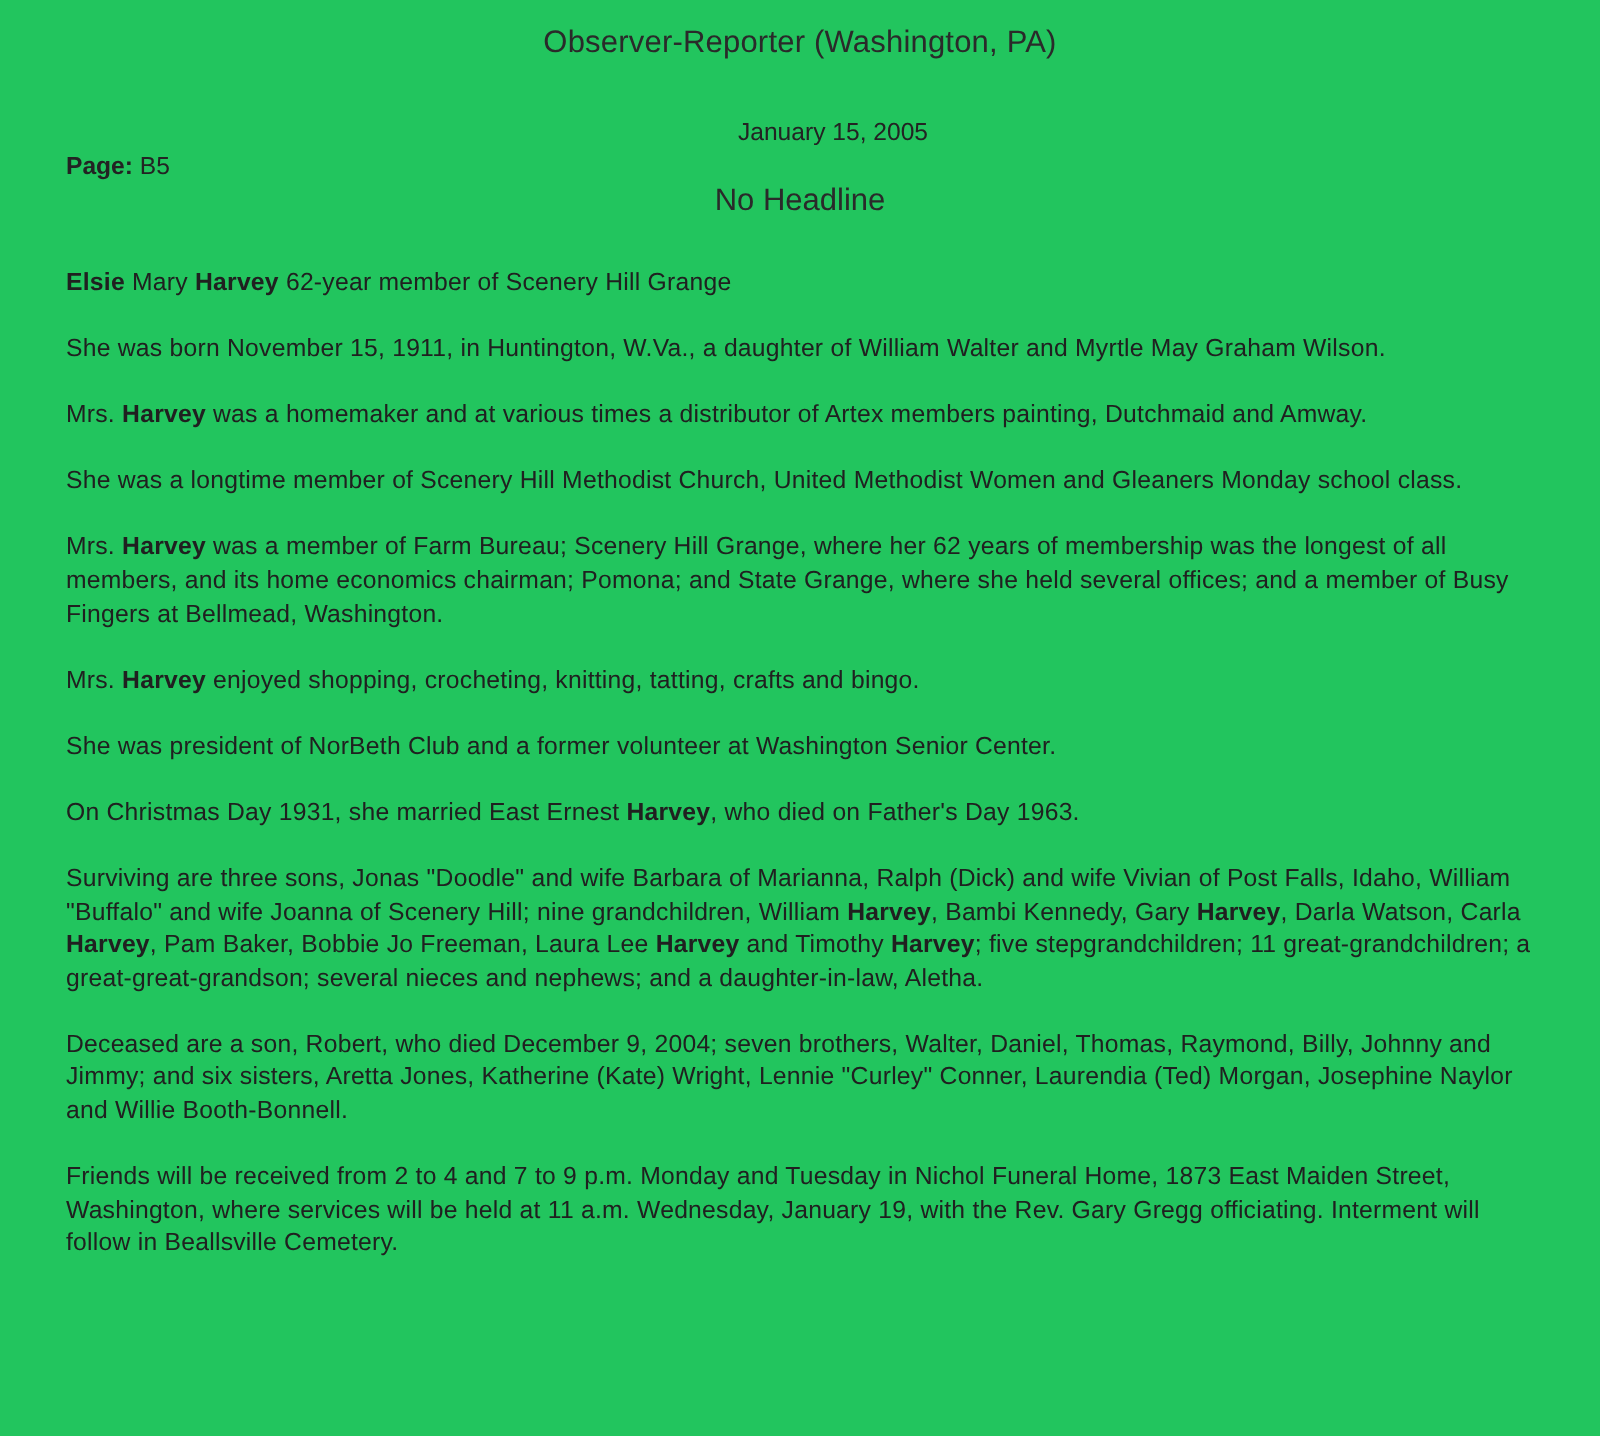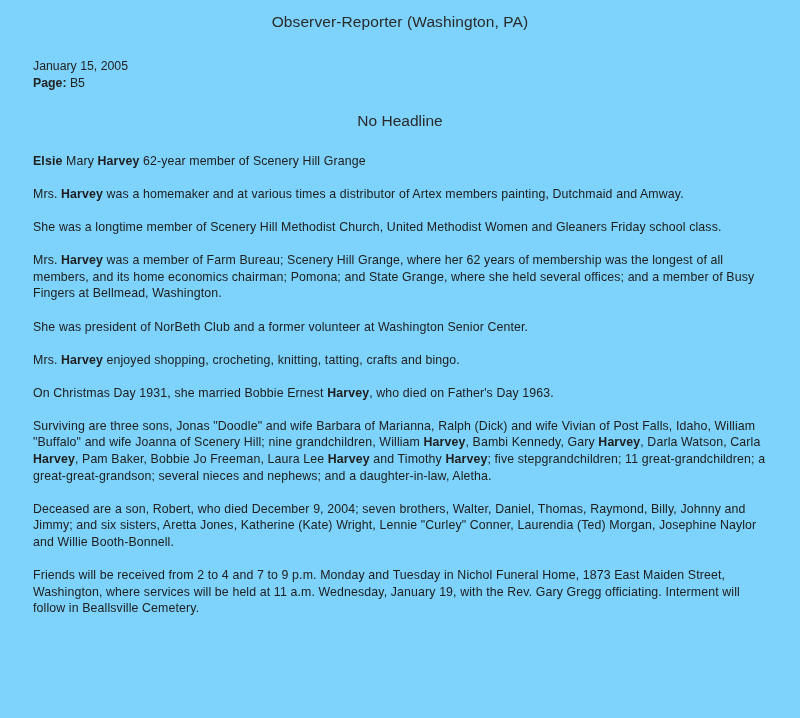--- a/index.html
+++ b/index.html
@@ -14,52 +14,52 @@
     font-family: "Liberation Sans", sans-serif;
     color: #1c1c1c;
     overflow: hidden;
     position: relative;
   }
   .page {
     position: relative;
     width: 800px;
     height: 718px;
     box-sizing: border-box;
-    background: #7dd3fc;
+    background: #22c55e;
   }
   .pub-title {
     text-align: center;
     font-size: 15.5px;
     line-height: 20px;
     color: #2a2a2a;
     padding-top: 12px;
     letter-spacing: 0.1px;
   }
   .meta {
     margin-left: 33px;
     margin-top: 26px;
     font-size: 12.3px;
     line-height: 16.5px;
     color: #232323;
   }
   .meta .meta-date {
     display: block;
+    text-align: center;
   }
   .meta .meta-page-line {
     display: block;
   }
   .meta .meta-page-label {
     font-weight: bold;
   }
   .headline {
     text-align: center;
     font-size: 15.5px;
     line-height: 20px;
     color: #2a2a2a;
-    margin-top: 20px;
   }
   .body-wrap {
     margin-left: 33px;
     margin-right: 34px;
     margin-top: 22px;
   }
   p.para {
     font-size: 12.35px;
     line-height: 16.6px;
     color: #202020;
@@ -86,24 +86,25 @@
     <span class="meta-page-line">
       <span class="meta-page-label">Page:</span>
       <span>B5</span>
     </span>
   </div>
 
   <div class="headline">No Headline</div>
 
   <div class="body-wrap" id="body-wrap">
       <p class="para para-lead"><b>Elsie</b><span> Mary </span><b>Harvey</b><span> 62-year member of Scenery Hill Grange</span></p>
+      <p class="para"><span>She was born November 15, 1911, in Huntington, W.Va., a daughter of William Walter and Myrtle May Graham Wilson.</span></p>
       <p class="para"><span>Mrs. </span><b>Harvey</b><span> was a homemaker and at various times a distributor of Artex members painting, Dutchmaid and Amway.</span></p>
-      <p class="para"><span>She was a longtime member of Scenery Hill Methodist Church, United Methodist Women and Gleaners Friday school class.</span></p>
+      <p class="para"><span>She was a longtime member of Scenery Hill Methodist Church, United Methodist Women and Gleaners Monday school class.</span></p>
       <p class="para"><span>Mrs. </span><b>Harvey</b><span> was a member of Farm Bureau; Scenery Hill Grange, where her 62 years of membership was the longest of all members, and its home economics chairman; Pomona; and State Grange, where she held several offices; and a member of Busy Fingers at Bellmead, Washington.</span></p>
+      <p class="para"><span>Mrs. </span><b>Harvey</b><span> enjoyed shopping, crocheting, knitting, tatting, crafts and bingo.</span></p>
       <p class="para"><span>She was president of NorBeth Club and a former volunteer at Washington Senior Center.</span></p>
-      <p class="para"><span>Mrs. </span><b>Harvey</b><span> enjoyed shopping, crocheting, knitting, tatting, crafts and bingo.</span></p>
-      <p class="para"><span>On Christmas Day 1931, she married Bobbie Ernest </span><b>Harvey</b><span>, who died on Father's Day 1963.</span></p>
+      <p class="para"><span>On Christmas Day 1931, she married East Ernest </span><b>Harvey</b><span>, who died on Father's Day 1963.</span></p>
       <p class="para"><span>Surviving are three sons, Jonas "Doodle" and wife Barbara of Marianna, Ralph (Dick) and wife Vivian of Post Falls, Idaho, William "Buffalo" and wife Joanna of Scenery Hill; nine grandchildren, William </span><b>Harvey</b><span>, Bambi Kennedy, Gary </span><b>Harvey</b><span>, Darla Watson, Carla </span><b>Harvey</b><span>, Pam Baker, Bobbie Jo Freeman, Laura Lee </span><b>Harvey</b><span> and Timothy </span><b>Harvey</b><span>; five stepgrandchildren; 11 great-grandchildren; a great-great-grandson; several nieces and nephews; and a daughter-in-law, Aletha.</span></p>
       <p class="para"><span>Deceased are a son, Robert, who died December 9, 2004; seven brothers, Walter, Daniel, Thomas, Raymond, Billy, Johnny and Jimmy; and six sisters, Aretta Jones, Katherine (Kate) Wright, Lennie "Curley" Conner, Laurendia (Ted) Morgan, Josephine Naylor and Willie Booth-Bonnell.</span></p>
       <p class="para"><span>Friends will be received from 2 to 4 and 7 to 9 p.m. Monday and Tuesday in Nichol Funeral Home, 1873 East Maiden Street, Washington, where services will be held at 11 a.m. Wednesday, January 19, with the Rev. Gary Gregg officiating. Interment will follow in Beallsville Cemetery.</span></p>
     </div>
 
 </div>
 
 </body></html>

